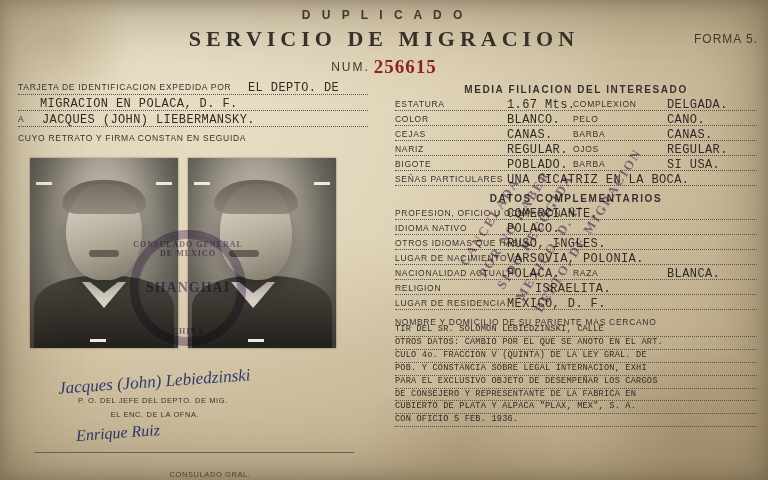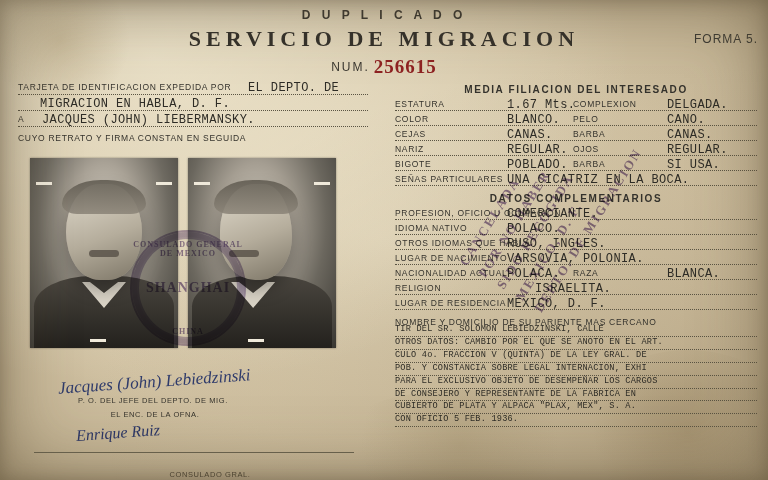--- a/index.html
+++ b/index.html
@@ -206,21 +206,21 @@
 
   <div id="left">
 
     <div class="l-row" style="height:16px;">
       <span class="lbl l-lbl">TARJETA DE IDENTIFICACION EXPEDIDA POR</span>
       <span class="tw l-val" style="left:230px;">EL DEPTO. DE</span>
       <span class="l-line"></span>
     </div>
 
     <div class="l-row" style="height:16px;">
-      <span class="tw l-val" style="left:22px;">MIGRACION EN HABLA, D. F.</span>
+      <span class="tw l-val" style="left:22px;">MIGRACION EN POLACA, D. F.</span>
       <span class="l-line"></span>
     </div>
 
     <div class="l-row" style="height:16px;">
       <span class="lbl l-lbl">A</span>
       <span class="tw l-val" style="left:24px;">JACQUES (JOHN) LIEBERMANSKY.</span>
       <span class="l-line"></span>
     </div>
 
     <div class="l-row" style="height:18px;">

